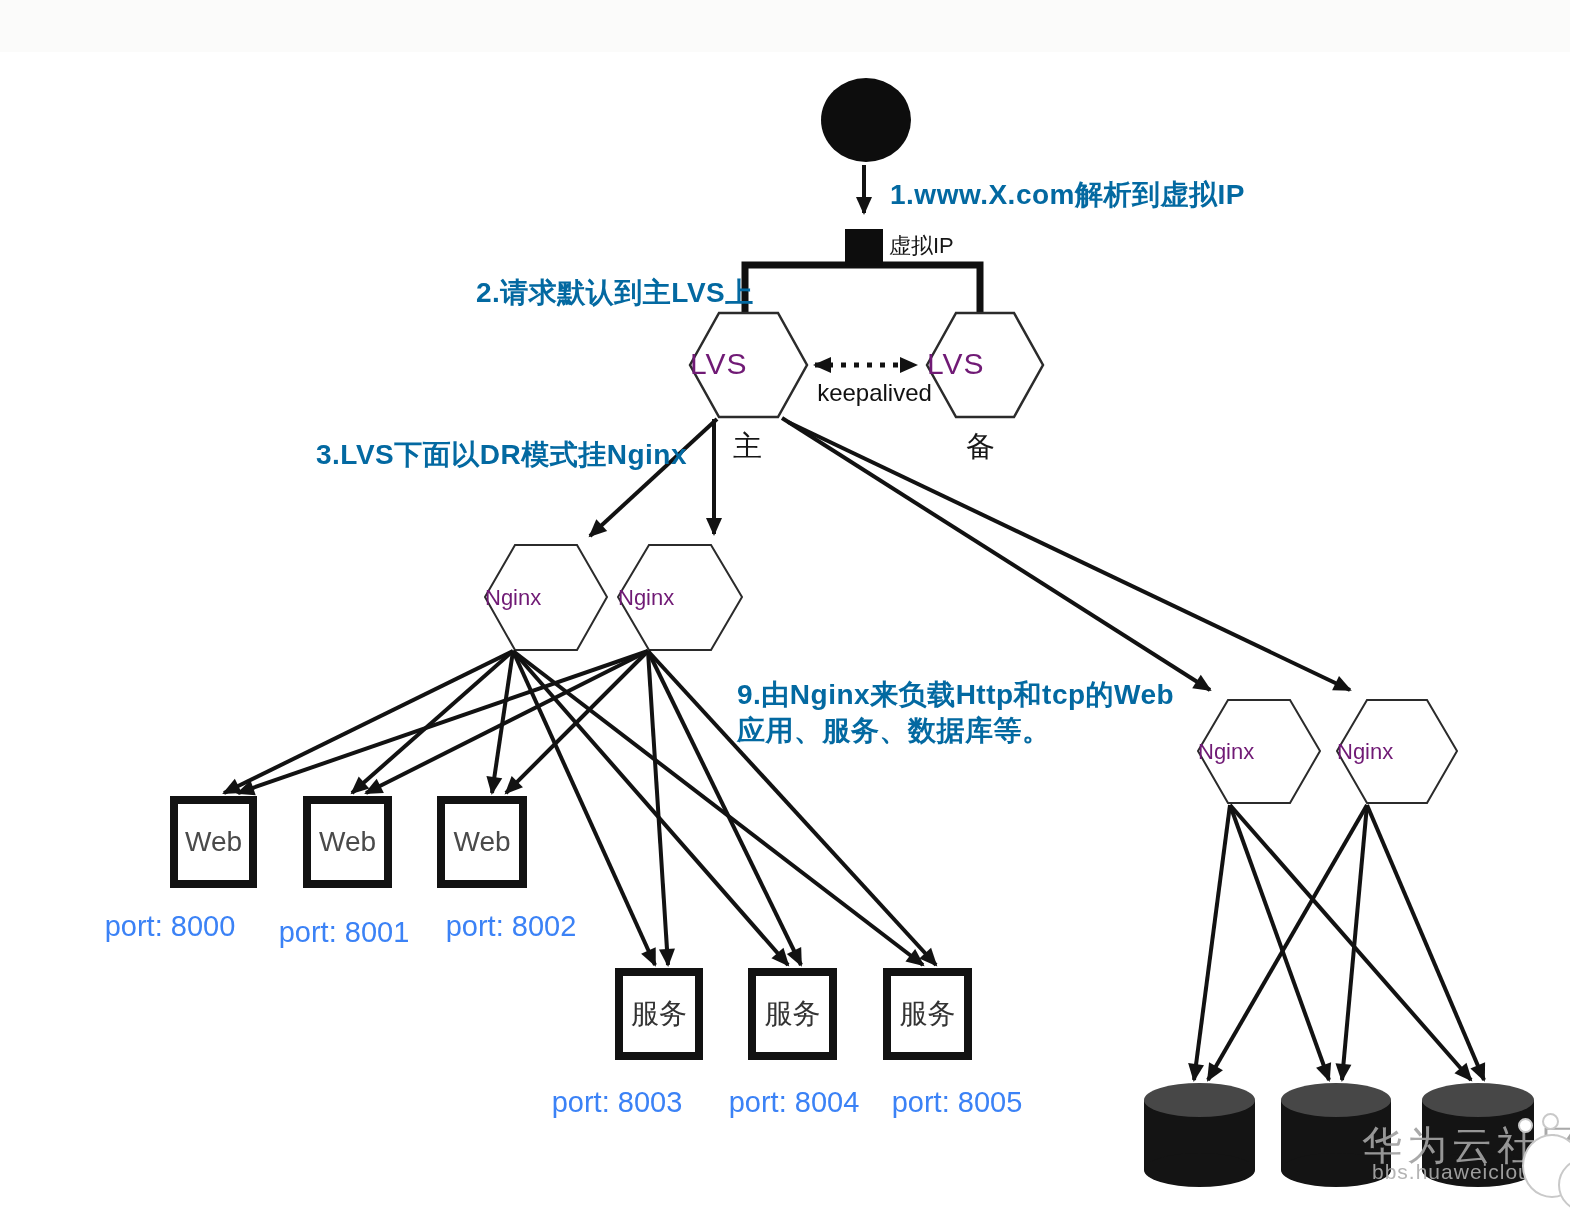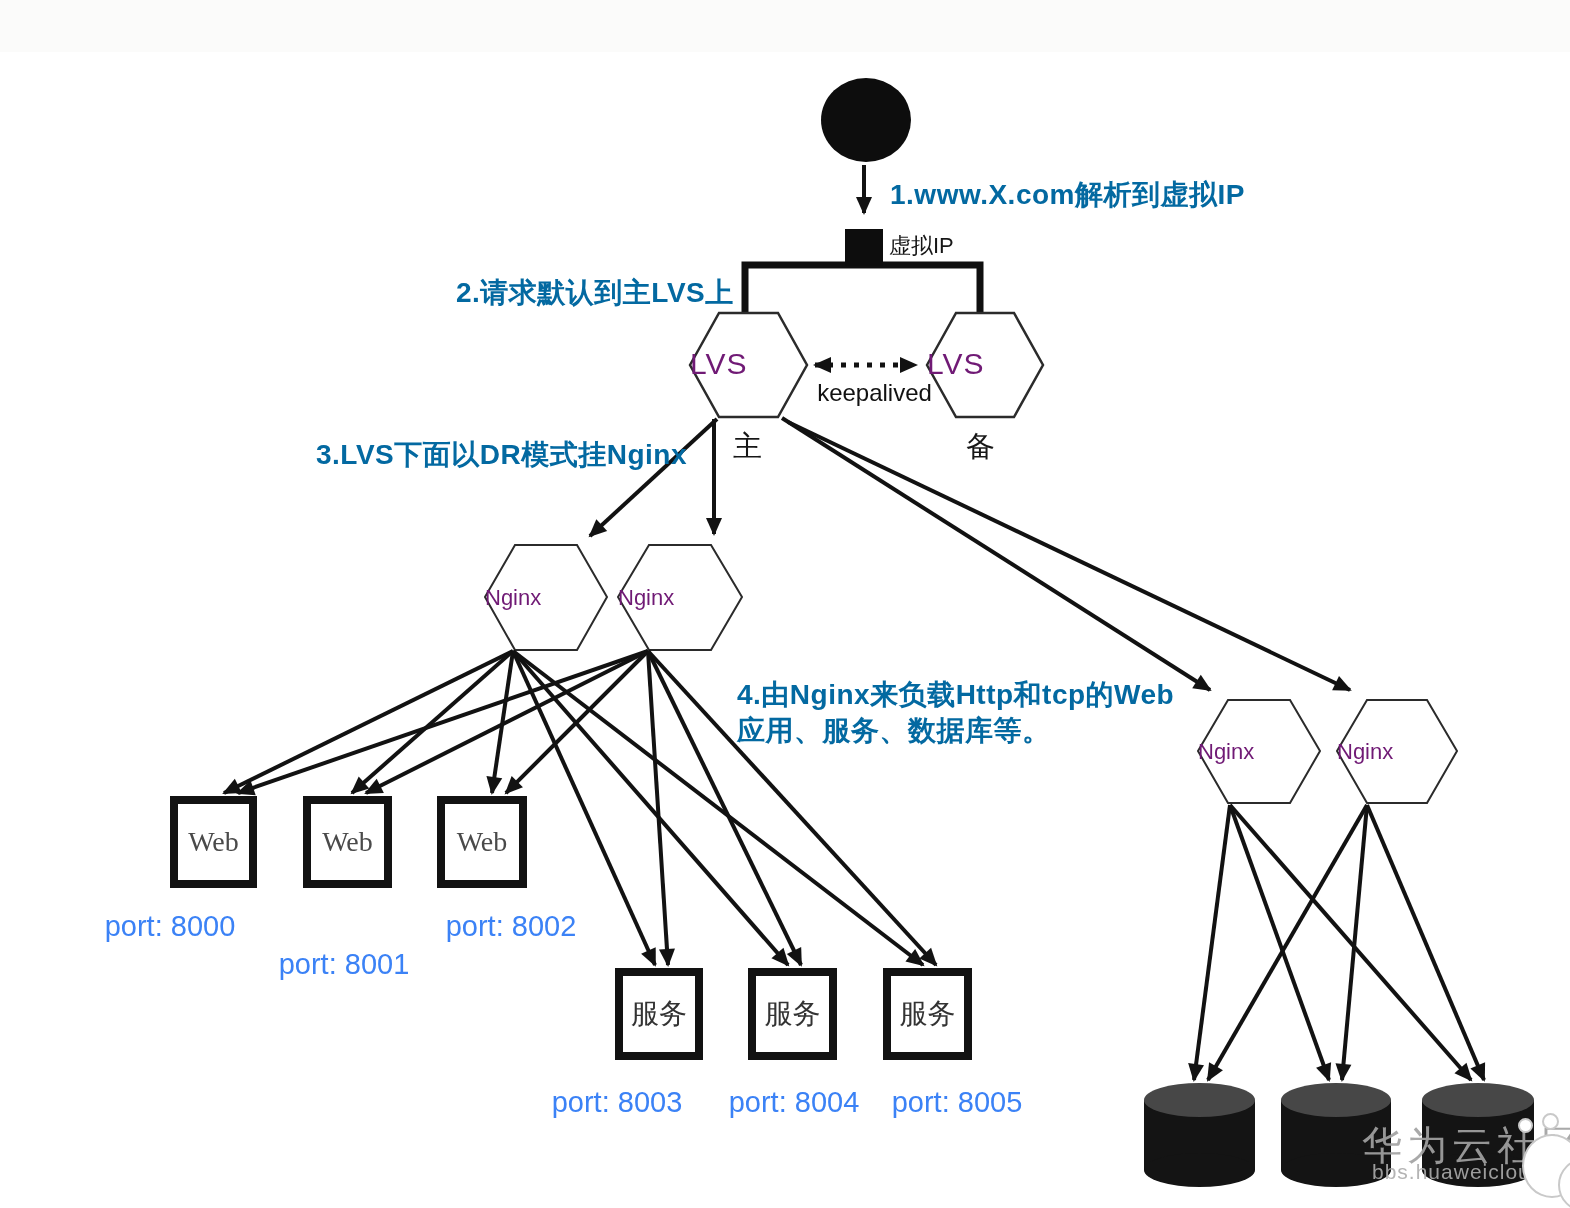--- a/index.html
+++ b/index.html
@@ -12,21 +12,21 @@
   .txt{position:absolute;z-index:3;white-space:nowrap;}
   .note{color:#0369a1;font-weight:bold;font-size:28px;letter-spacing:0.5px;}
   .node-label{color:#701a75;text-align:left;}
   .lvs-label{font-size:30px;letter-spacing:1px;}
   .nginx-label{font-size:22px;}
   .role-label{font-size:29px;color:#161616;}
   .keepalived-label{font-size:24px;color:#111;text-align:center;margin-left:12px;}
   .vip-label{font-size:22px;color:#161616;}
   .server-box{
     position:absolute;z-index:2;background:#fff;border:8px solid #121212;
-    box-sizing:border-box;display:flex;align-items:center;justify-content:center;font-family:Liberation Serif, serif;
+    box-sizing:border-box;display:flex;align-items:center;justify-content:center;
   }
   .server-box .box-label{font-size:28px;color:#4a4a4a;}
   .svc-box .box-label{color:#333;}
   .port-label{font-size:29px;color:#3b82f6;text-align:center;width:170px;}
   .watermark-title{z-index:4;font-size:40px;color:rgba(162,162,162,0.92);letter-spacing:5px;}
   .watermark-url{z-index:4;font-size:21px;color:rgba(172,172,172,0.9);letter-spacing:1px;}
   .mascot{position:absolute;z-index:4;}
   .mascot .blob{
     position:absolute;background:#fff;border:2px solid #c9c9c9;border-radius:50%;
   }
@@ -108,23 +108,23 @@
       <ellipse cx="1336" cy="1100" rx="55" ry="17" fill="#474747"></ellipse>
     </g>
     <g>
       <rect x="1422" y="1100" width="112" height="70" fill="#141414"></rect>
       <ellipse cx="1478" cy="1170" rx="56" ry="17" fill="#141414"></ellipse>
       <ellipse cx="1478" cy="1100" rx="56" ry="17" fill="#474747"></ellipse>
     </g>
   </svg>
 
   <div class="txt note" style="left:890px;top:176px;">1.www.X.com解析到虚拟IP</div>
-  <div class="txt note" style="left:456px;top:274px;text-align:right;">2.请求默认到主LVS上</div>
+  <div class="txt note" style="left:476px;top:274px;text-align:right;">2.请求默认到主LVS上</div>
   <div class="txt note" style="left:316px;top:436px;">3.LVS下面以DR模式挂Nginx</div>
-  <div class="txt note" style="left:737px;top:676px;">4.由Nginx来负载Http和tcp的Web</div>
+  <div class="txt note" style="left:737px;top:676px;">9.由Nginx来负载Http和tcp的Web</div>
   <div class="txt note" style="left:737px;top:712px;">应用、服务、数据库等。</div>
 
   <div class="txt vip-label" style="left:889px;top:231px;">虚拟IP</div>
 
   <div class="txt node-label lvs-label" style="left:690px;top:347px;width:117px;">LVS</div>
   <div class="txt node-label lvs-label" style="left:927px;top:347px;width:116px;">LVS</div>
 
   <div class="txt keepalived-label" style="left:800px;top:379px;width:125px;">keepalived</div>
 
   <div class="txt role-label" style="left:733px;top:427px;">主</div>
@@ -139,21 +139,21 @@
     <span class="box-label">Web</span>
   </div>
   <div class="server-box" style="left:303px;top:796px;width:89px;height:92px;">
     <span class="box-label">Web</span>
   </div>
   <div class="server-box" style="left:437px;top:796px;width:90px;height:92px;">
     <span class="box-label">Web</span>
   </div>
 
   <div class="txt port-label" style="left:85px;top:910px;">port: 8000</div>
-  <div class="txt port-label" style="left:259px;top:948px;">port: 8001</div>
+  <div class="txt port-label" style="left:259px;top:916px;">port: 8001</div>
   <div class="txt port-label" style="left:426px;top:910px;">port: 8002</div>
 
   <div class="server-box svc-box" style="left:615px;top:968px;width:88px;height:92px;">
     <span class="box-label">服务</span>
   </div>
   <div class="server-box svc-box" style="left:748px;top:968px;width:89px;height:92px;">
     <span class="box-label">服务</span>
   </div>
   <div class="server-box svc-box" style="left:883px;top:968px;width:89px;height:92px;">
     <span class="box-label">服务</span>

